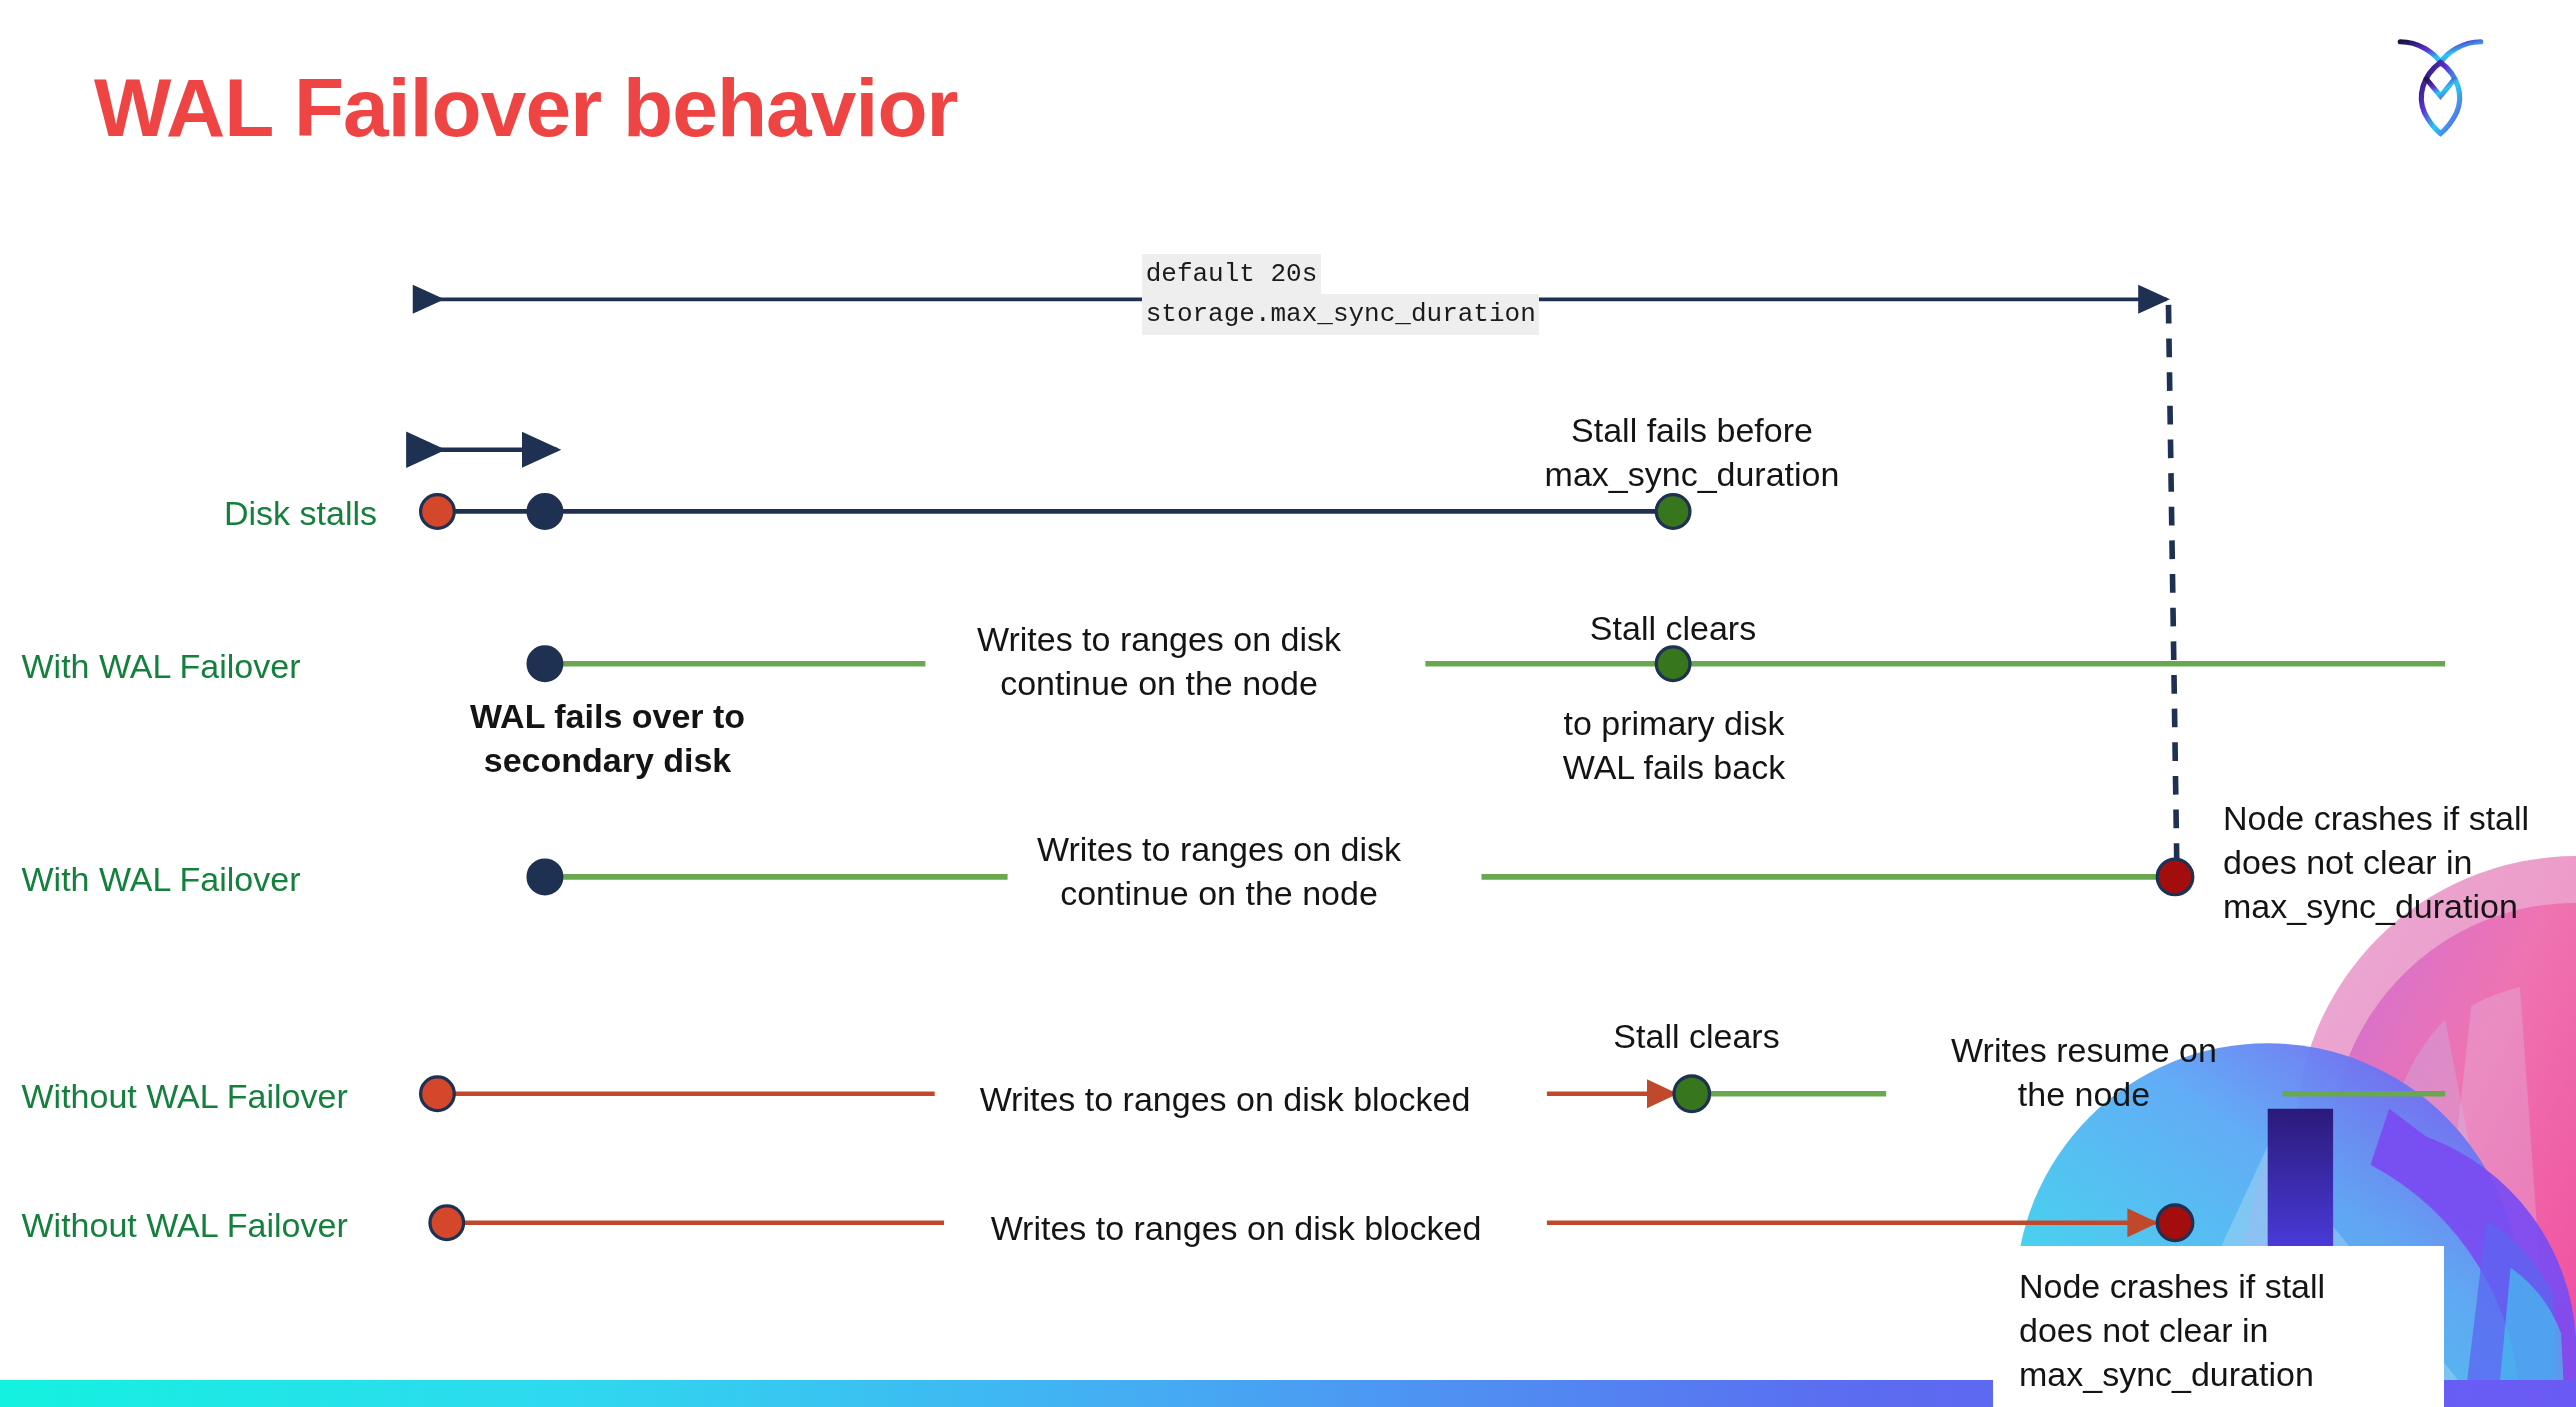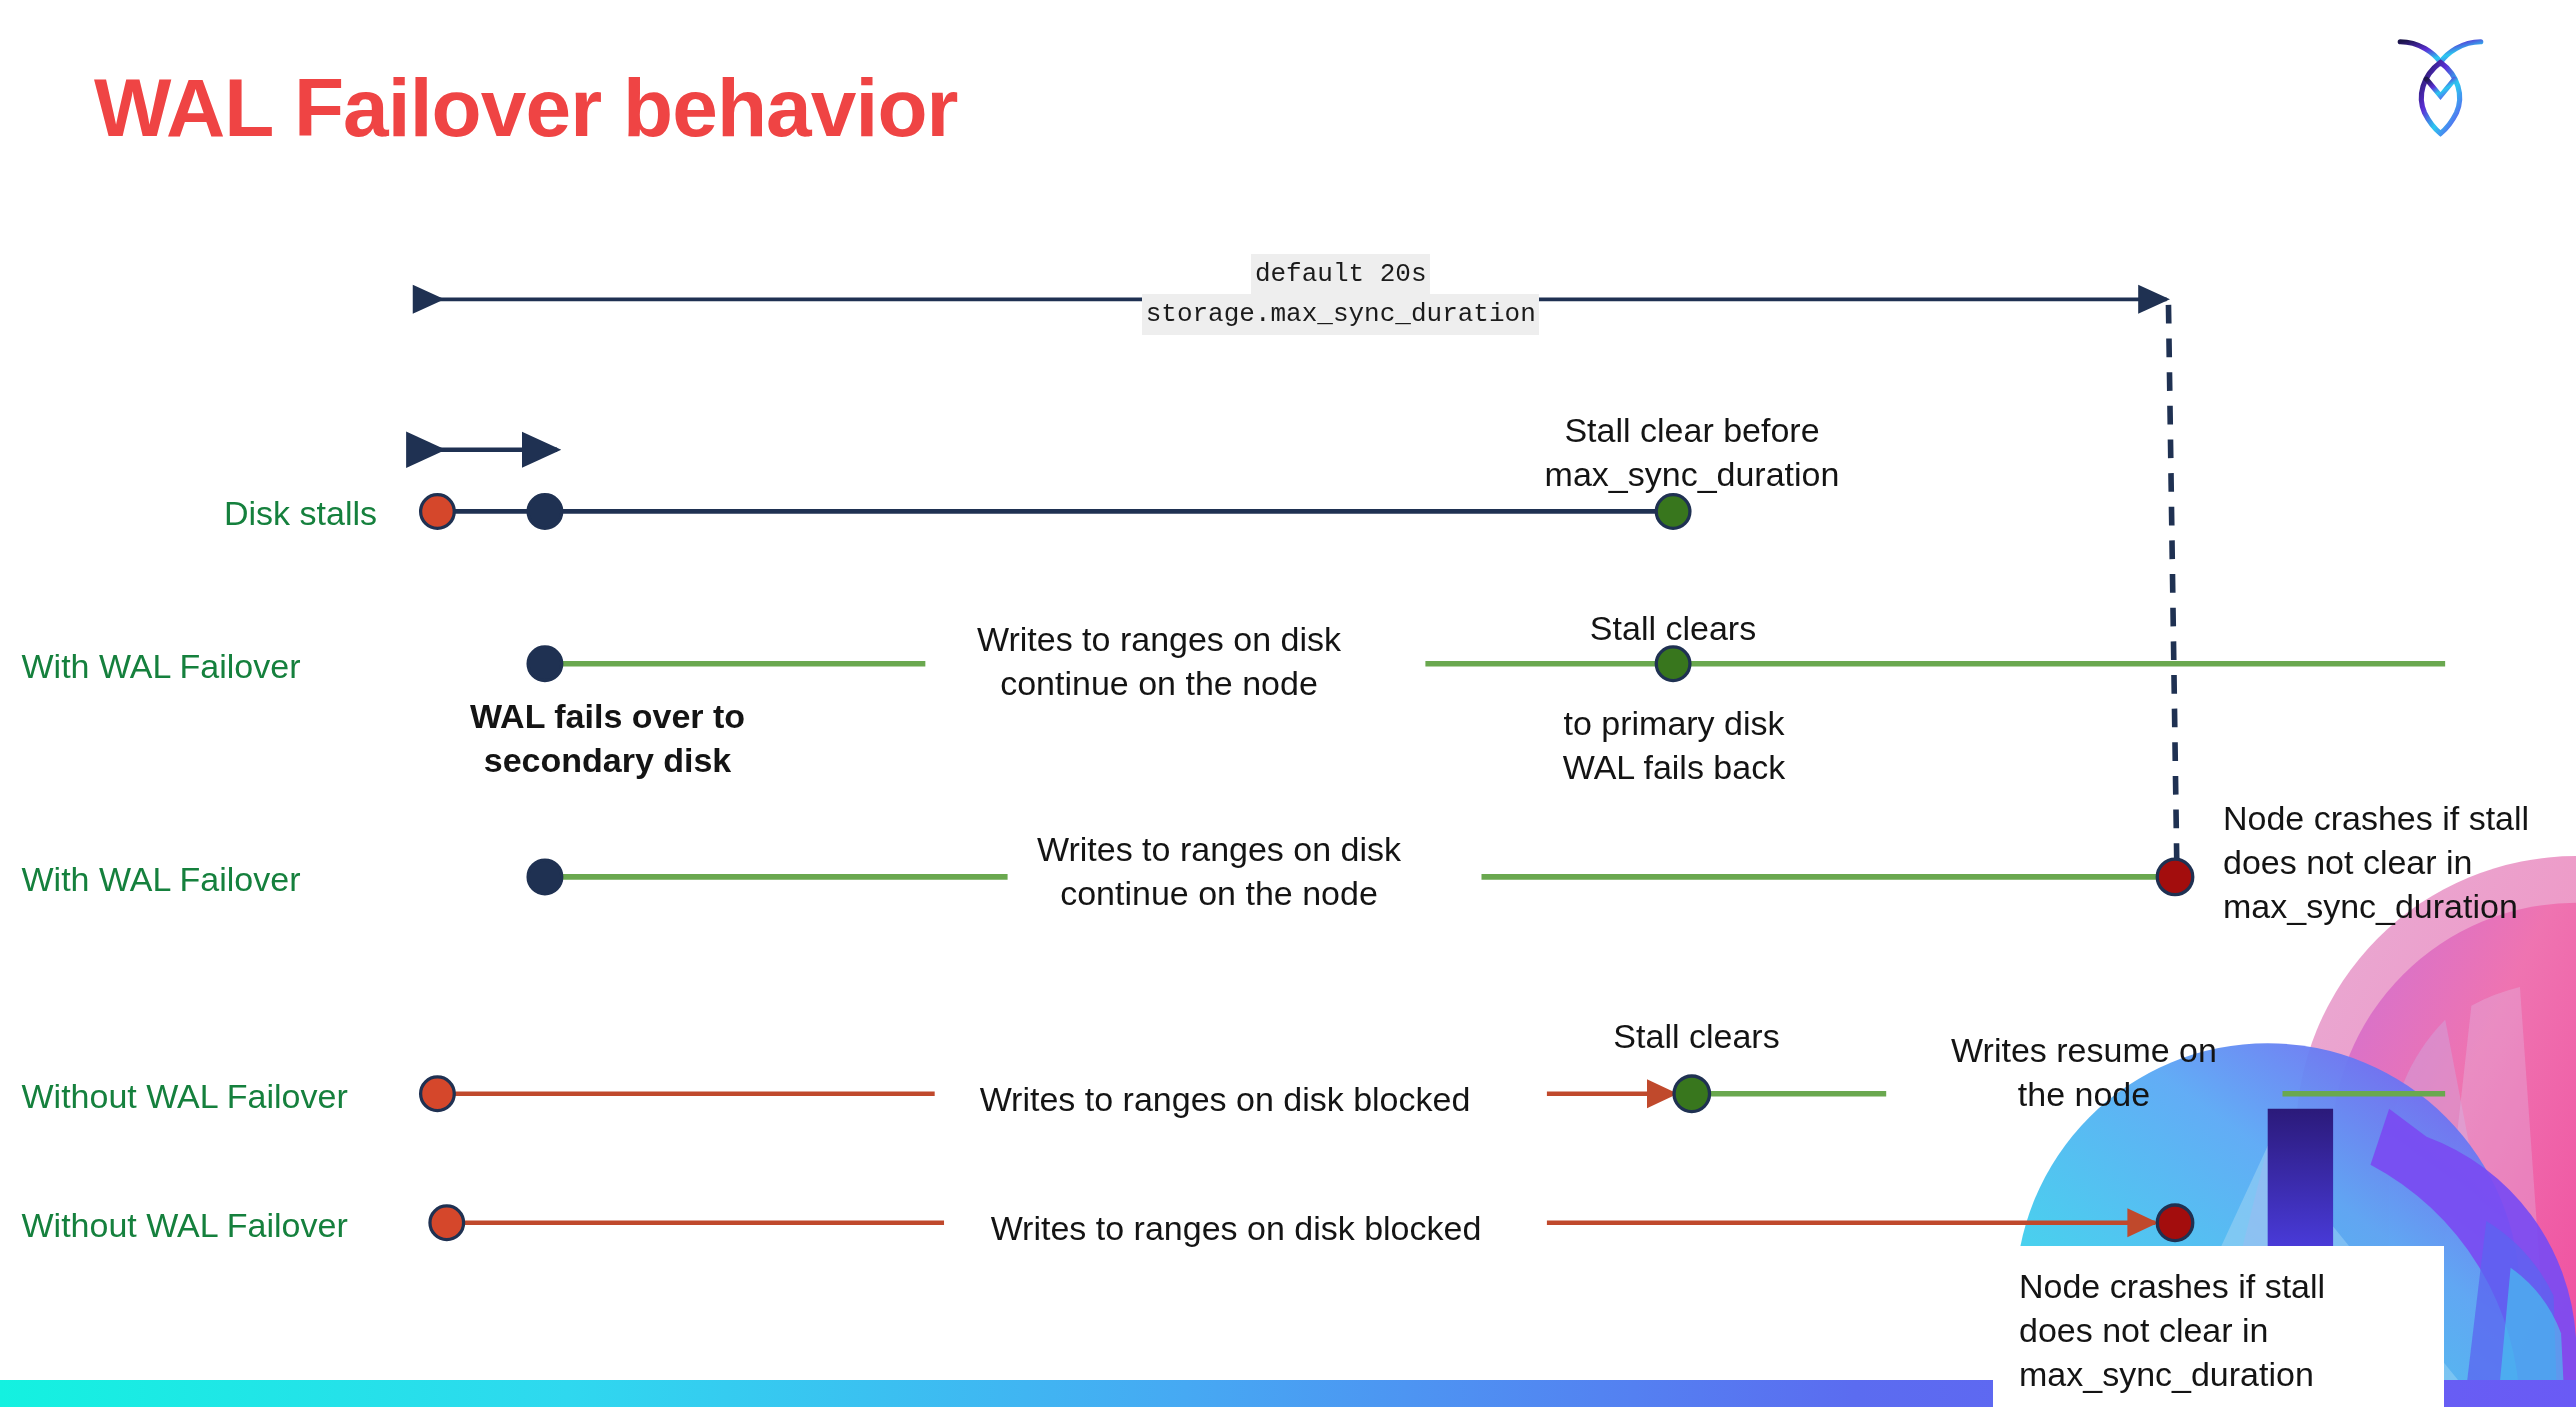--- a/index.html
+++ b/index.html
@@ -21,21 +21,21 @@
   
   .slide-title{
     position:absolute;left:58px;top:61px;
     font-size:82px;font-weight:bold;letter-spacing:-0.9px;
     color:#ef4444;white-space:nowrap;
     font-family:"Liberation Sans", sans-serif;
     margin-left:36px;
   }
 
   
-  .code-block{position:absolute;font-family:"Liberation Mono", monospace;font-size:26px;color:#1b1b1b;line-height:1.48;text-align:center;}
+  .code-block{position:absolute;font-family:"Liberation Mono", monospace;font-size:26px;color:#1b1b1b;line-height:1.48;}
   .code-block span{background:#eeeeee;display:inline-block;padding:0.9px 3.7px;}
 
   
   .row-label{position:absolute;font-size:34px;color:#15803d;white-space:nowrap;}
 
   
   .note{position:absolute;font-size:34px;color:#141414;line-height:1.30;}
   .note.center{text-align:center;}
   .note.left{text-align:left;}
 
@@ -212,21 +212,21 @@
 
   <div class="row-label" style="left:21.5px;top:647px;">With WAL Failover</div>
 
   <div class="row-label" style="left:21.5px;top:860px;">With WAL Failover</div>
 
   <div class="row-label" style="left:21.5px;top:1077px;">Without WAL Failover</div>
 
   <div class="row-label" style="left:21.5px;top:1206px;">Without WAL Failover</div>
 
   <div class="note center" style="left:1524px;top:408px;width:336px;">
-    <div>Stall clear before</div>
+    <div>Stall fails before</div>
     <div>max_sync_duration</div>
   </div>
 
   <div class="note center" style="left:944px;top:617px;width:430px;">
     <div>Writes to ranges on disk</div>
     <div>continue on the node</div>
   </div>
 
   <div class="note center" style="left:1514px;top:606px;width:318px;">
     <div>Stall clears</div>

